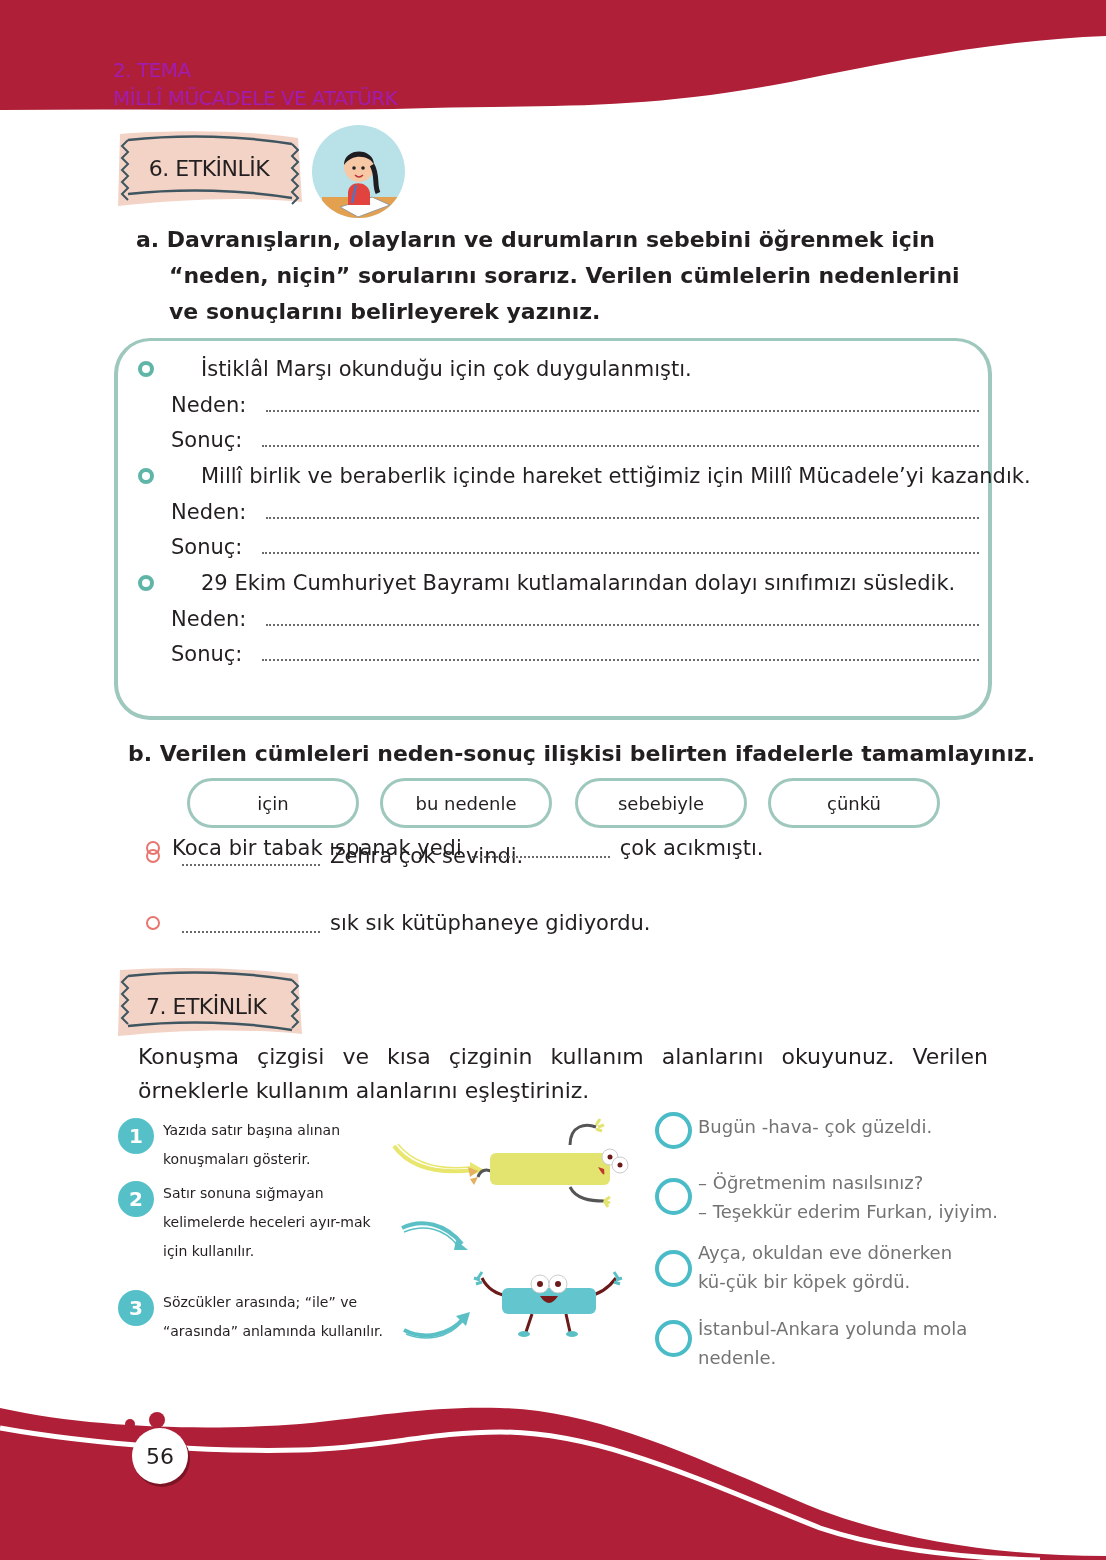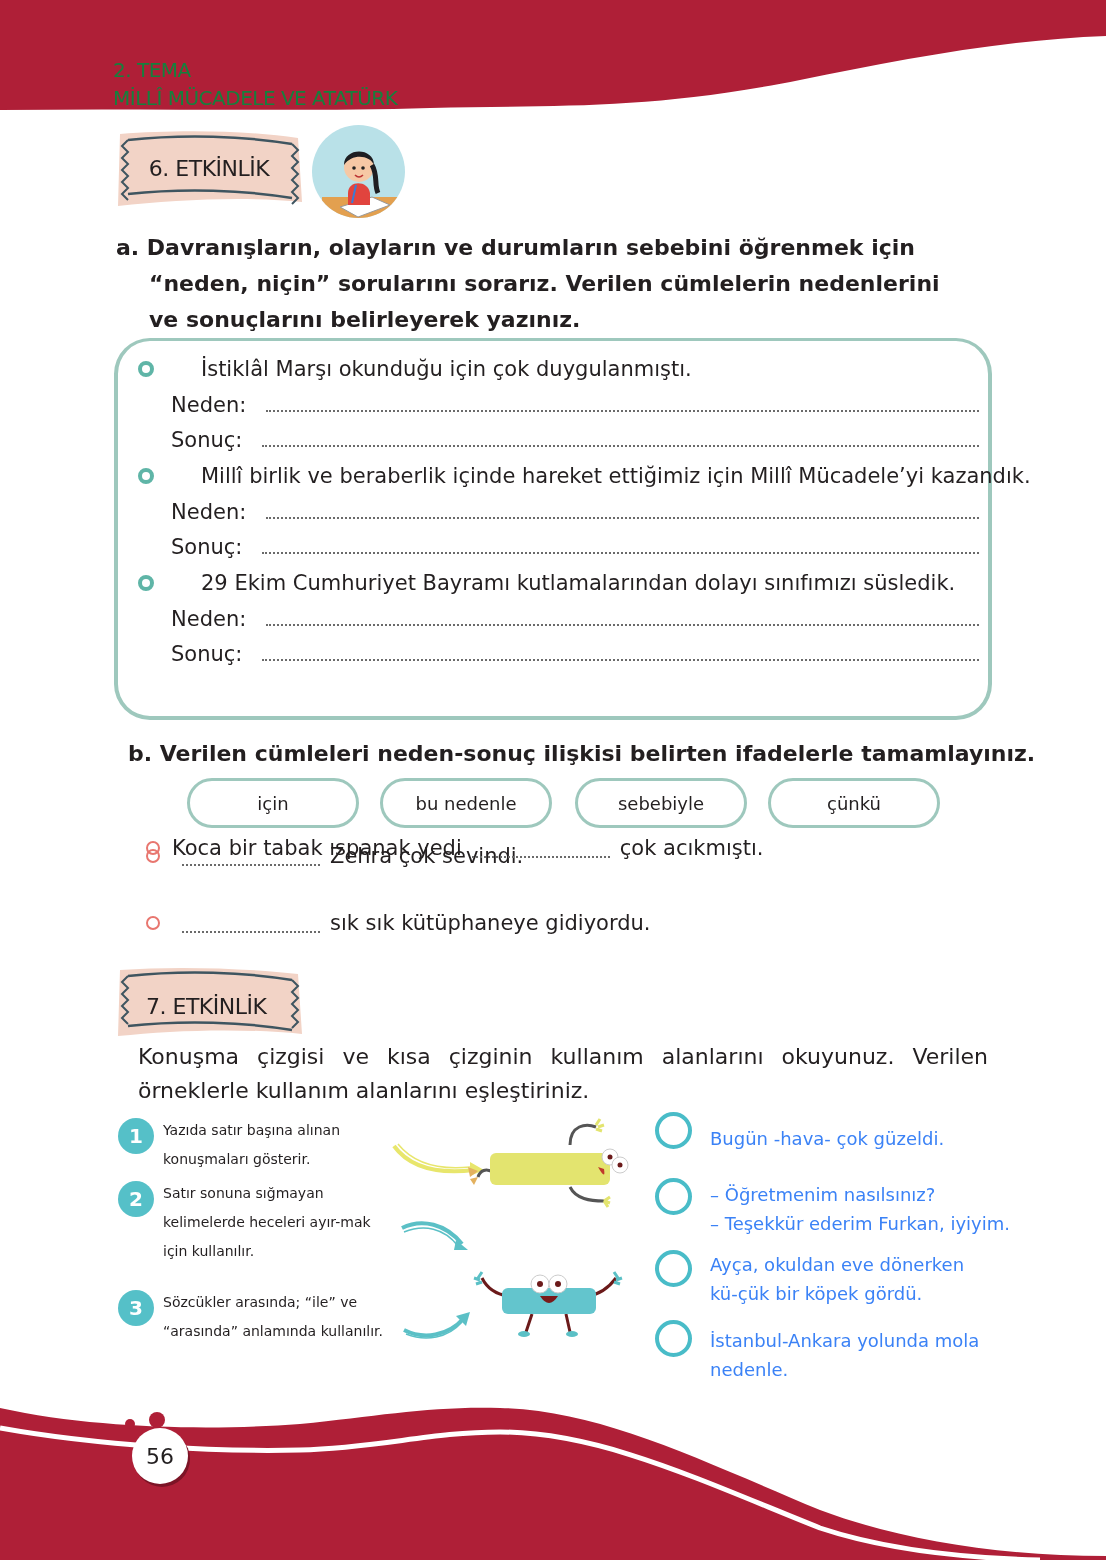--- a/index.html
+++ b/index.html
@@ -2,31 +2,31 @@
 <html><head>
 <meta charset="utf-8">
 <style>
   * { box-sizing: border-box; margin: 0; padding: 0; }
   html, body { width: 1106px; height: 1560px; background: #ffffff; overflow: hidden; }
   body { position: relative; font-family: "DejaVu Sans", sans-serif; color: #231f20; }
 
   .top-wave { position: absolute; left: 0; top: 0; width: 1106px; height: 240px; }
   .bottom-wave { position: absolute; left: 0; top: 1380px; width: 1106px; height: 180px; }
 
-  .theme-header { position: absolute; left: 113px; top: 56px; font-family: "DejaVu Sans", sans-serif; font-size: 20px; line-height: 28px; color: #15803d; letter-spacing: -0.5px; }
+  .theme-header { position: absolute; left: 113px; top: 56px; font-family: "DejaVu Sans", sans-serif; font-size: 20px; line-height: 28px; color: #a21caf; letter-spacing: -0.5px; }
   .theme-header div { white-space: nowrap; }
 
   .activity-banner { position: absolute; width: 190px; height: 80px; }
   .activity-banner svg { position: absolute; left: 0; top: 0; }
   .activity-banner .label { position: absolute; left: 0; right: 0; top: 0; bottom: 0; display: flex; align-items: center; justify-content: center; font-size: 22px; color: #231f20; letter-spacing: -0.5px; }
 
   .girl-avatar { position: absolute; left: 312px; top: 125px; width: 93px; height: 93px; border-radius: 50%; background: #b9e1e8; overflow: hidden; }
 
   .instruction { position: absolute; font-size: 22px; line-height: 36px; color: #231f20; font-weight: bold; }
-  .instruction-a { left: 116px; top: 222px; width: 850px; margin-top: 8px; }
+  .instruction-a { left: 136px; top: 222px; width: 850px; }
   .instruction-a .hang { display: block; padding-left: 33px; text-indent: -33px; }
 
   .answer-box { position: absolute; left: 114px; top: 338px; width: 878px; height: 382px; border: 4px solid #9ec8bd; border-radius: 36px; border-top-width: 3px; }
   .q-item { position: absolute; left: 20px; width: 840px; }
   .q-item .bullet { position: absolute; left: 0; top: 8px; width: 16px; height: 16px; border-radius: 50%; border: 4px solid #5fb5a7; background: #fff; }
   .q-item .sentence { position: absolute; left: 33px; top: 0; font-size: 21px; line-height: 32px; white-space: nowrap; color: #231f20; margin-left: 30px; }
   .q-item .line { position: absolute; left: 33px; height: 32px; width: 808px; display: flex; align-items: baseline; font-size: 21px; line-height: 32px; }
   .q-item .line .lbl { white-space: nowrap; margin-right: 20px; }
   .q-item .line .dots { flex: 1; border-bottom: 2px dotted #6a6a6a; height: 22px; }
 
@@ -39,21 +39,21 @@
   .fill-item .blank { display: inline-block; width: 138px; border-bottom: 2px dotted #6a6a6a; height: 20px; margin: 0 10px; }
 
   .instruction-7 { position: absolute; left: 138px; top: 1040px; width: 850px; font-size: 22px; line-height: 34px; font-weight: normal; text-align: justify; text-align-last: left; }
 
   .usage-item { position: absolute; left: 118px; width: 280px; }
   .usage-item .num { position: absolute; left: 0; top: 2px; width: 36px; height: 36px; border-radius: 50%; background: #55c0c8; color: #fff; font-size: 20px; font-weight: bold; display: flex; align-items: center; justify-content: center; }
   .usage-item .txt { position: absolute; left: 45px; top: 0; width: 230px; font-size: 14px; line-height: 29px; color: #231f20; }
 
   .example-item { position: absolute; left: 655px; width: 340px; }
   .example-item .circle { position: absolute; left: 0; width: 37px; height: 37px; border-radius: 50%; border: 4px solid #49bcc8; background: #fff; }
-  .example-item .txt { position: absolute; left: 43px; top: 12px; width: 300px; font-size: 18px; line-height: 29px; color: #3b82f6; margin-left: 12px; }
+  .example-item .txt { position: absolute; left: 43px; top: 0; width: 300px; font-size: 18px; line-height: 29px; color: #737373; }
 
   .mascot { position: absolute; }
   .arrow { position: absolute; }
 
   .page-number { position: absolute; left: 132px; top: 1428px; width: 56px; height: 56px; border-radius: 50%; background: #fff; display: flex; align-items: center; justify-content: center; font-size: 22px; color: #231f20; box-shadow: 2px 3px 0 #7c1426; }
 </style>
 </head>
 <body>
 
 <svg class="top-wave" viewBox="0 0 1106 240" preserveAspectRatio="none">

